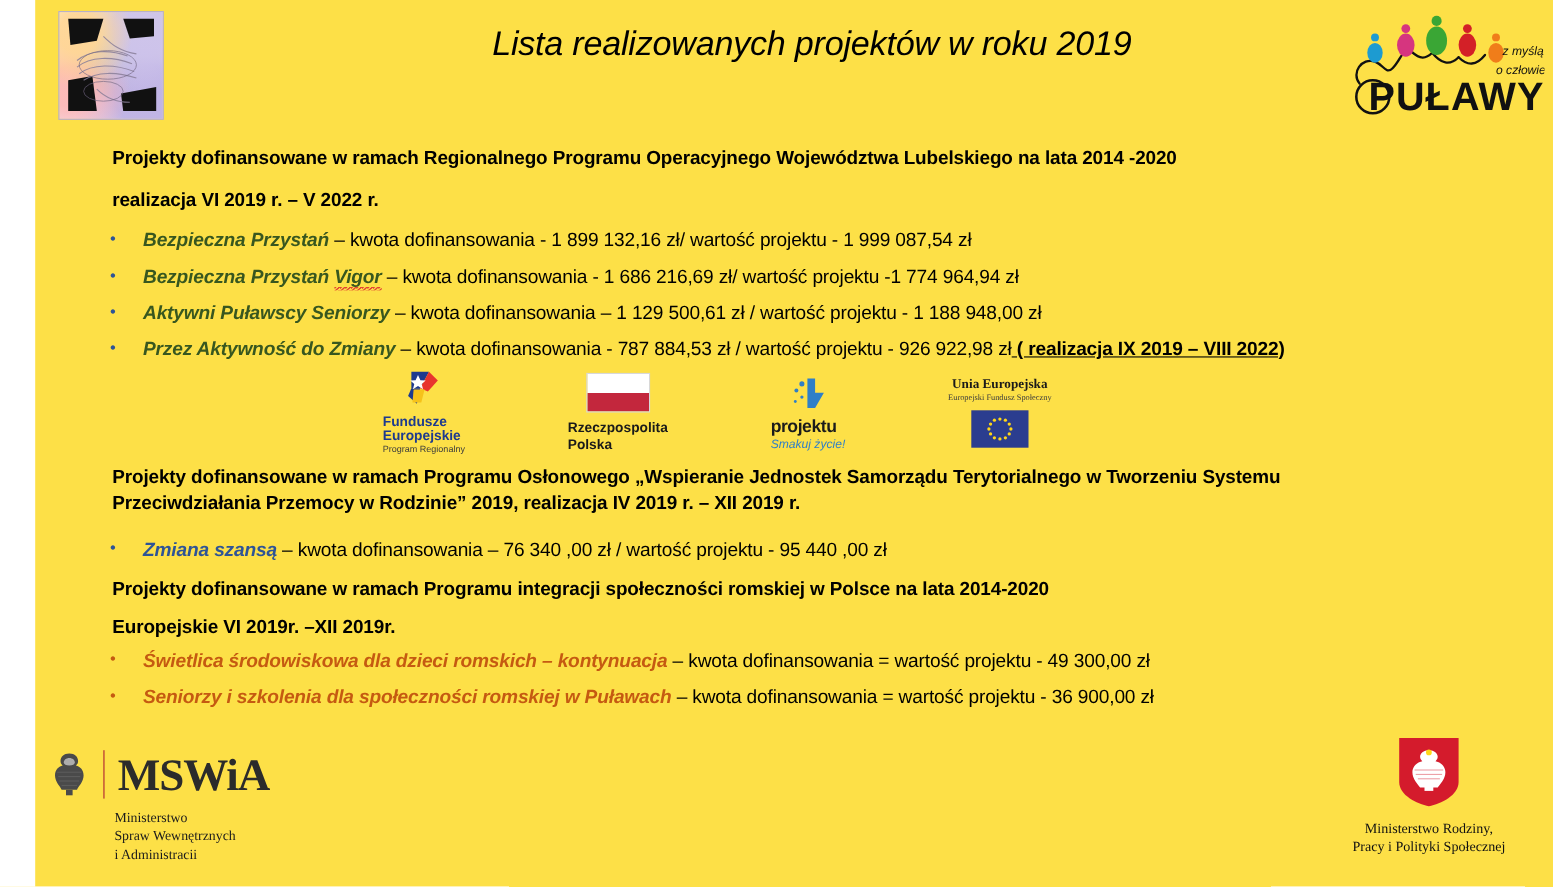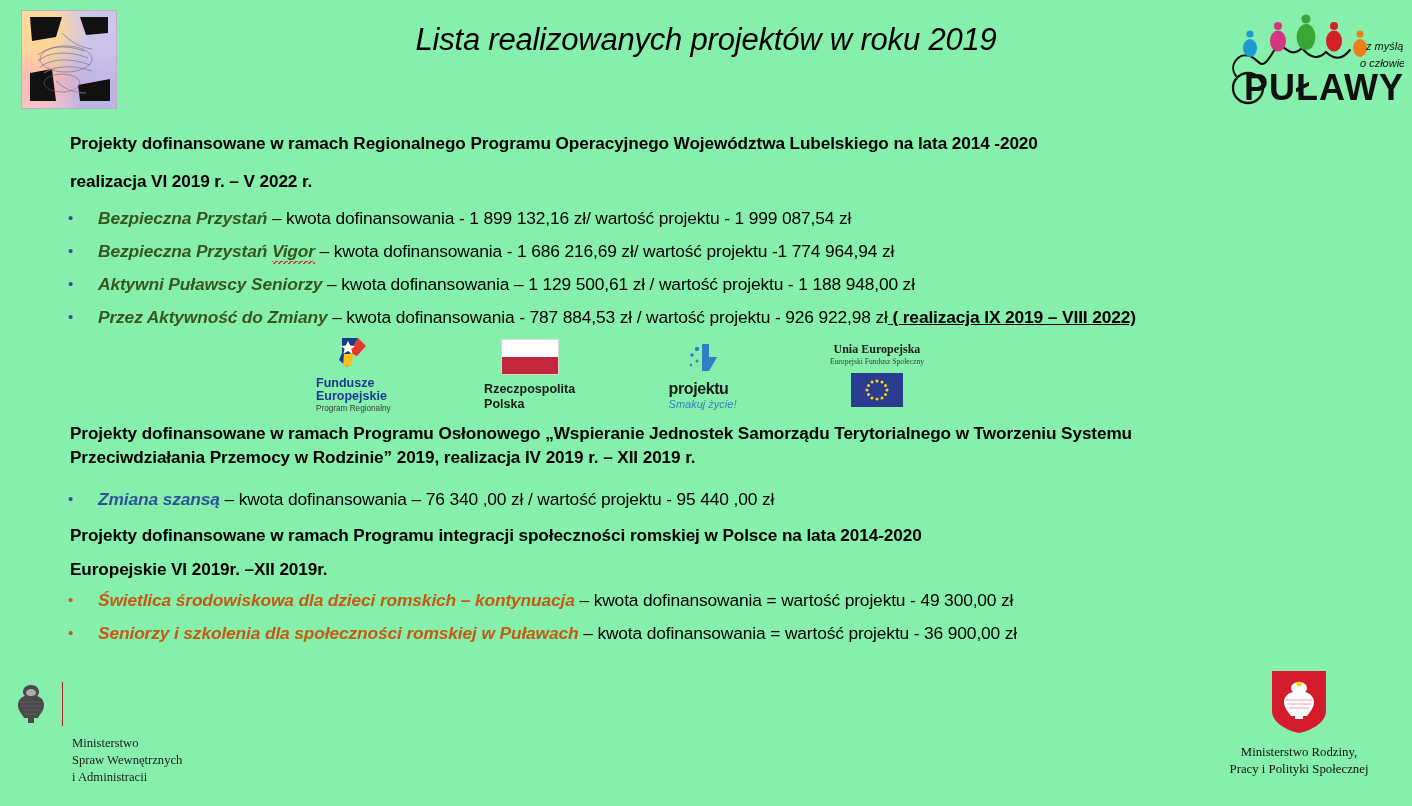--- a/index.html
+++ b/index.html
@@ -11,21 +11,22 @@
     width: 1412px;
     height: 806px;
     position: relative;
     overflow: hidden;
     font-family: "Liberation Sans", sans-serif;
     color: #000000;
   }
   .slide {
     position: absolute;
     inset: 0;
-    background: #86efac;
+    background: #fde047;
+    margin-left: 32px;
   }
 
   
   .deco-art {
     position: absolute;
     left: 21px;
     top: 10px;
     width: 94px;
     height: 97px;
     border: 1px solid #b9b0c8;
@@ -365,20 +366,21 @@
         </g>
         <g stroke="#6b6b6b" stroke-width="0.7" fill="none" opacity=".8">
           <path d="M10 22 h22"></path>
             <path d="M11 26 h20"></path>
             <path d="M12 30 h18"></path>
             <path d="M14 34 h14"></path>
         </g>
         <rect x="18" y="38" width="6" height="5" fill="#4a4a4a"></rect>
       </svg>
       <div class="mswia-sep"></div>
+      <div class="mswia-word">MSWiA</div>
     </div>
     <div class="mswia-sub">
       <div>Ministerstwo</div>
       <div>Spraw Wewnętrznych</div>
       <div>i Administracii</div>
     </div>
   </div>
 
   <div class="mrpips">
     <svg width="62" height="66" viewBox="0 0 62 66" aria-hidden="true">

